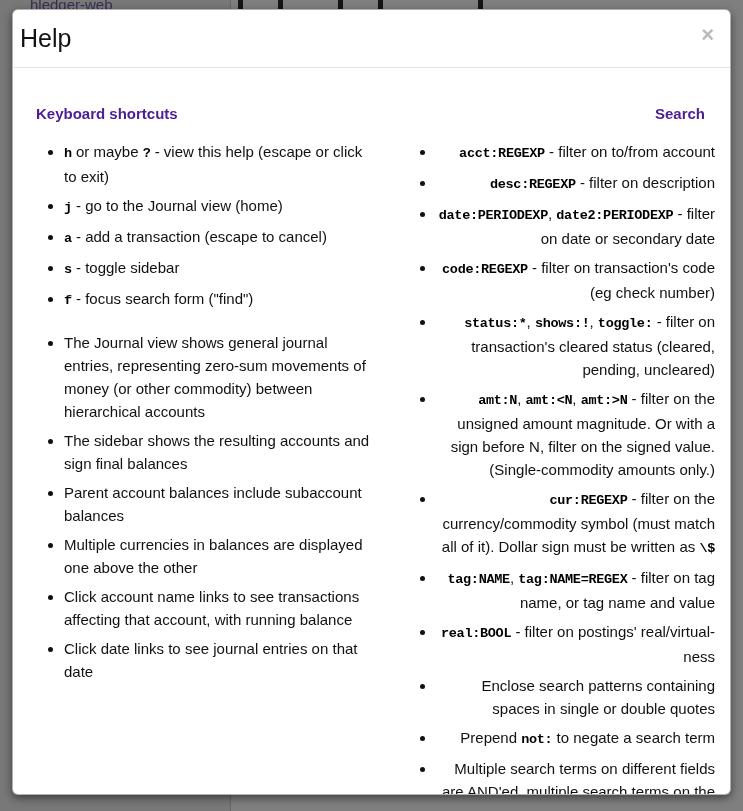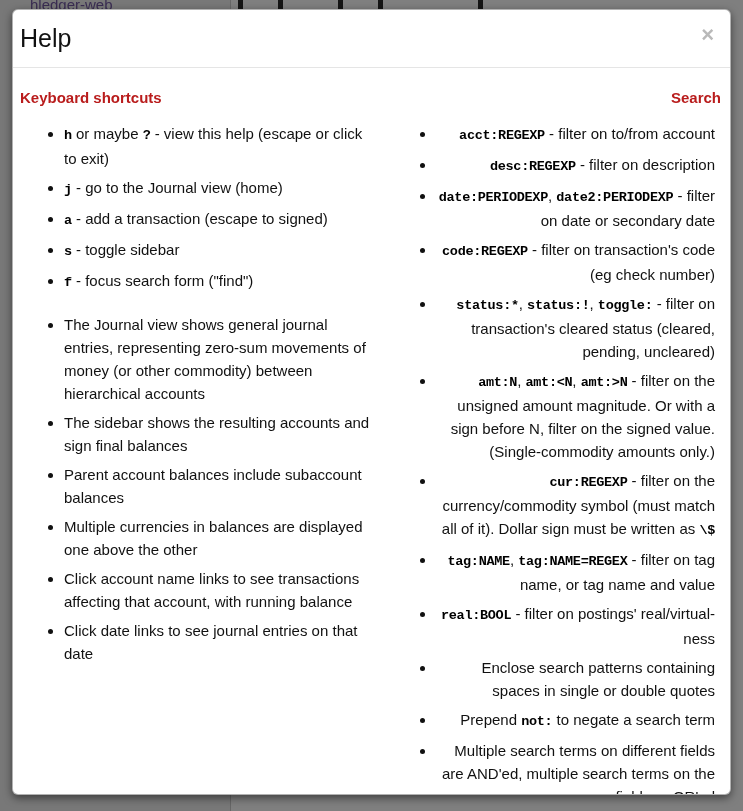--- a/index.html
+++ b/index.html
@@ -45,21 +45,21 @@
     font-family:"Liberation Sans", sans-serif;
   }
   .modal-body {
     box-sizing:border-box; padding:20px 9px 20px 7px;
     display:flex; align-items:flex-start;
   }
   .col-left  { width:356px; flex:none; }
   .col-right { flex:1; margin-left:16px; min-width:0;text-align:right; }
 
   .section-heading {
-    margin:0; font-size:15px; font-weight:700; color:#b91c1c; line-height:20px;
+    margin:16px; font-size:15px; font-weight:700; color:#4c1d95; line-height:20px;
   }
   .section-heading.mt { margin-top:15px; }
 
   ul.help-list {
     margin:14px 0 19px 0; padding-left:38px;
     font-size:15px; line-height:23px; color:#111111;
   }
   ul.help-list li { margin:6px; }
   .code {
     font-family:"Liberation Mono", monospace;
@@ -86,42 +86,42 @@
   <div class="modal-header">
     <h1 class="modal-title">Help</h1>
     <button class="close-btn">×</button>
   </div>
   <div class="modal-body">
     <div class="col-left">
       <h2 class="section-heading">Keyboard shortcuts</h2>
       <ul class="help-list">
           <li><span class="code">h</span><span> or maybe </span><span class="code">?</span><span> - view this help (escape or click to exit)</span></li>
           <li><span class="code">j</span><span> - go to the Journal view (home)</span></li>
-          <li><span class="code">a</span><span> - add a transaction (escape to signed)</span></li>
+          <li><span class="code">a</span><span> - add a transaction (escape to cancel)</span></li>
           <li><span class="code">s</span><span> - toggle sidebar</span></li>
           <li><span class="code">f</span><span> - focus search form ("find")</span></li>
         </ul>
 
       <ul class="help-list">
           <li><span>The Journal view shows general journal entries, representing zero-sum movements of money (or other commodity) between hierarchical accounts</span></li>
           <li><span>The sidebar shows the resulting accounts and sign final balances</span></li>
           <li><span>Parent account balances include subaccount balances</span></li>
           <li><span>Multiple currencies in balances are displayed one above the other</span></li>
           <li><span>Click account name links to see transactions affecting that account, with running balance</span></li>
           <li><span>Click date links to see journal entries on that date</span></li>
         </ul>
     </div>
     <div class="col-right">
       <h2 class="section-heading">Search</h2>
       <ul class="help-list">
           <li><span class="code">acct:REGEXP</span><span> - filter on to/from account</span></li>
           <li><span class="code">desc:REGEXP</span><span> - filter on description</span></li>
           <li><span class="code">date:PERIODEXP</span><span>, </span><span class="code">date2:PERIODEXP</span><span> - filter on date or secondary date</span></li>
           <li><span class="code">code:REGEXP</span><span> - filter on transaction's code (eg check number)</span></li>
-          <li><span class="code">status:*</span><span>, </span><span class="code">status:!</span><span>, </span><span class="code">toggle:</span><span> - filter on transaction's cleared status (cleared, pending, uncleared)</span></li>
+          <li><span class="code">status:*</span><span>, </span><span class="code">shows:!</span><span>, </span><span class="code">toggle:</span><span> - filter on transaction's cleared status (cleared, pending, uncleared)</span></li>
           <li><span class="code">amt:N</span><span>, </span><span class="code">amt:&lt;N</span><span>, </span><span class="code">amt:&gt;N</span><span> - filter on the unsigned amount magnitude. Or with a sign before N, filter on the signed value. (Single-commodity amounts only.)</span></li>
           <li><span class="code">cur:REGEXP</span><span> - filter on the currency/commodity symbol (must match all of it). Dollar sign must be written as </span><span class="code">\$</span></li>
           <li><span class="code">tag:NAME</span><span>, </span><span class="code">tag:NAME=REGEX</span><span> - filter on tag name, or tag name and value</span></li>
           <li><span class="code">real:BOOL</span><span> - filter on postings' real/virtual-ness</span></li>
           <li><span>Enclose search patterns containing spaces in single or double quotes</span></li>
           <li><span>Prepend </span><span class="code">not:</span><span> to negate a search term</span></li>
           <li><span>Multiple search terms on different fields are AND'ed, multiple search terms on the same field are OR'ed</span></li>
           <li><span>These search terms also work with command-line hledger</span></li>
         </ul>
     </div>

